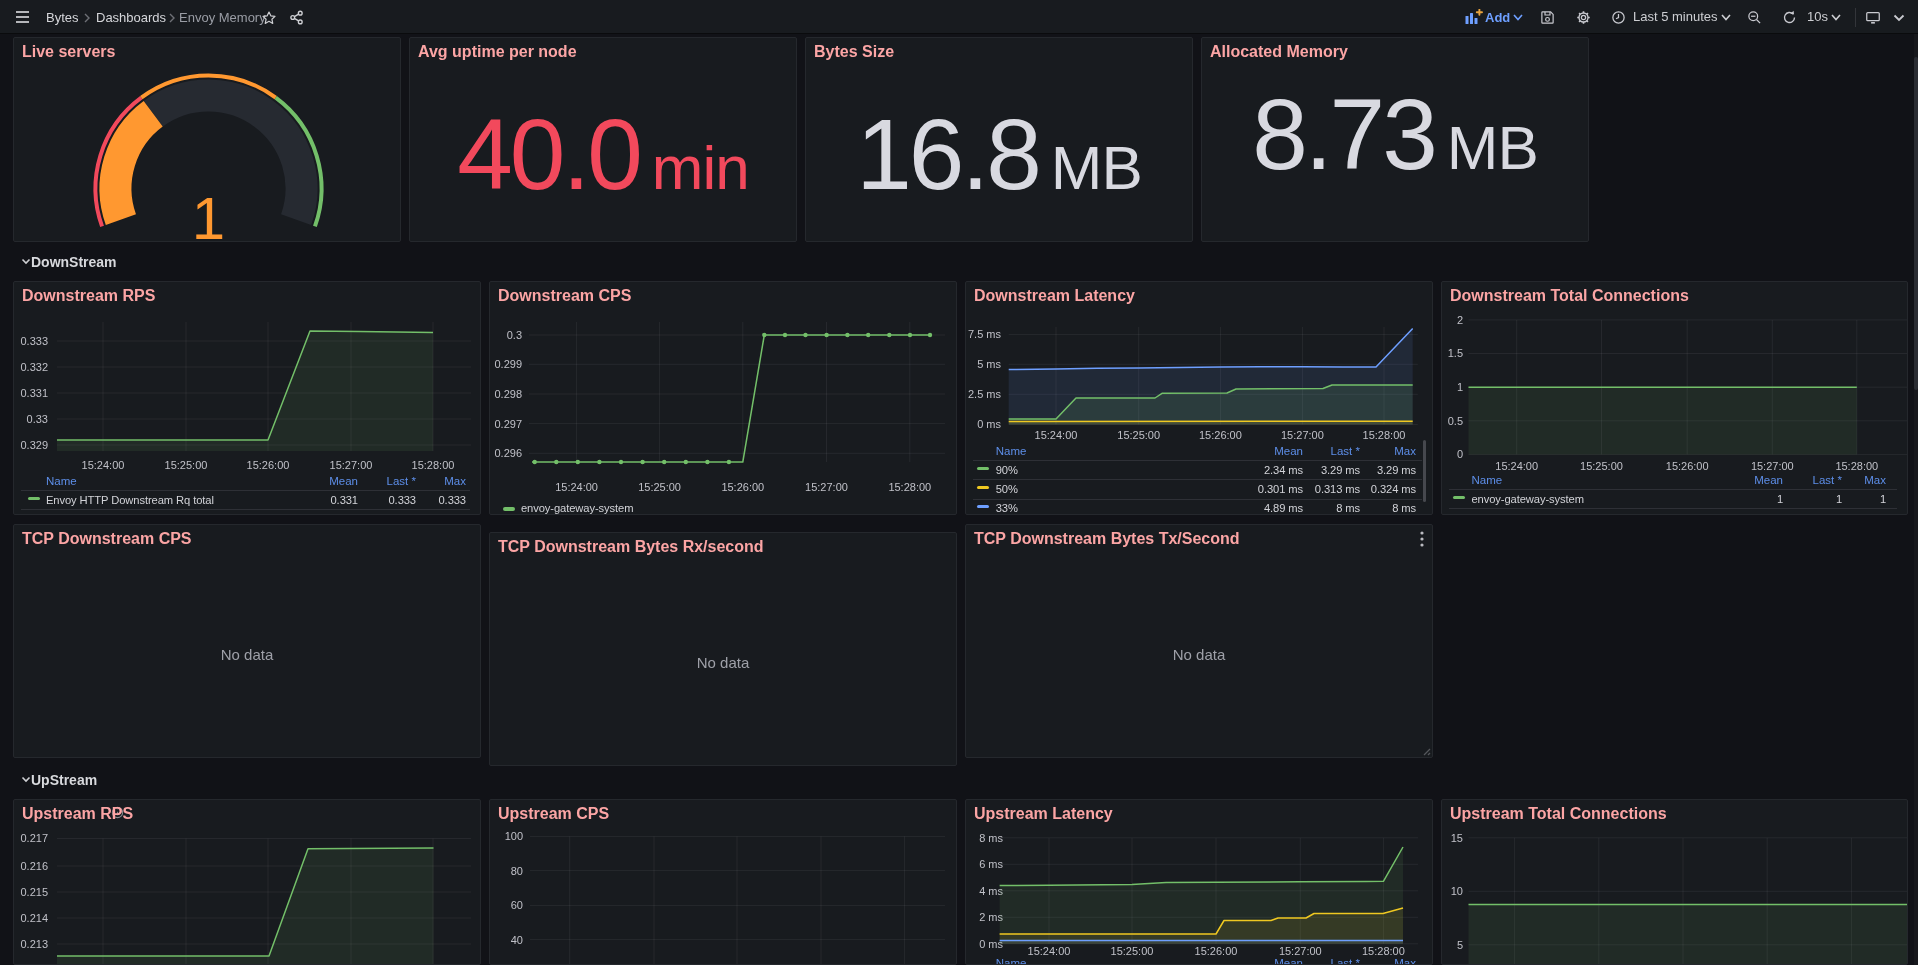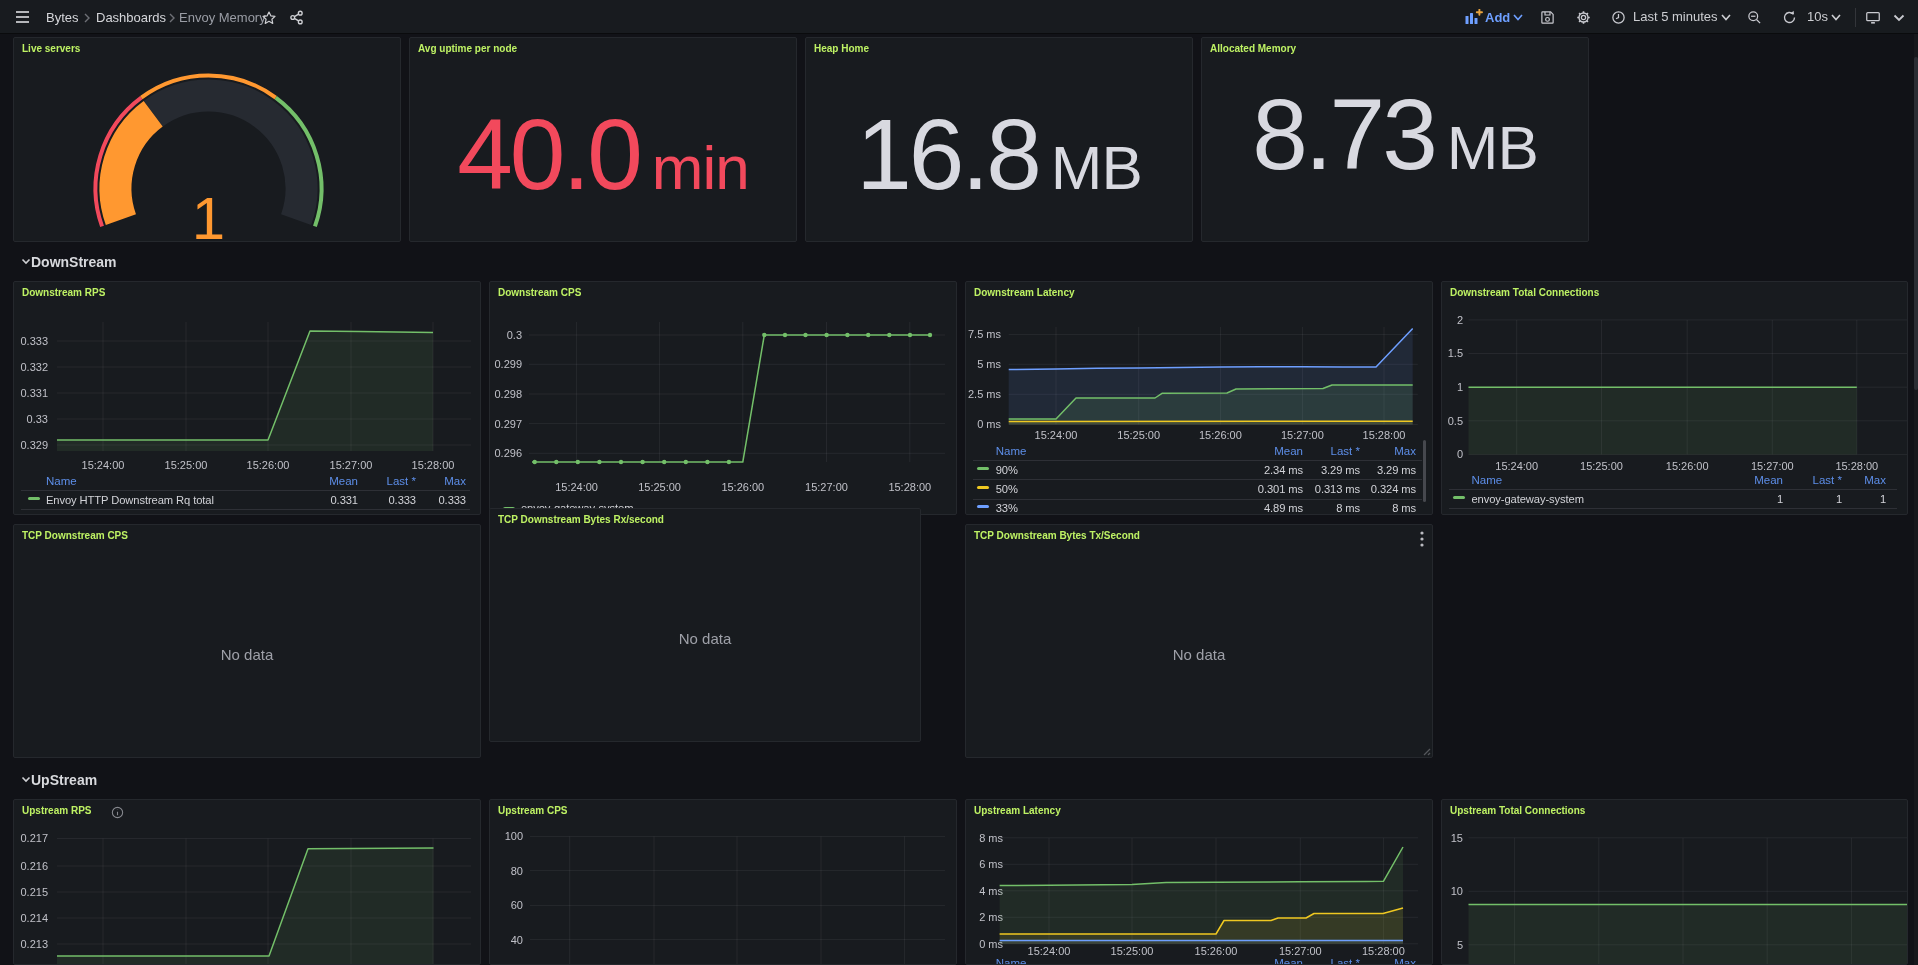--- a/index.html
+++ b/index.html
@@ -1,15 +1,15 @@
 <!DOCTYPE html>
 <html><head><meta charset="utf-8"><style>
 html,body{margin:0;padding:0;width:1918px;height:965px;background:#111217;overflow:hidden;font-family:"Liberation Sans",sans-serif;}
 .panel{position:absolute;background:#181b1f;border:1px solid #25282d;border-radius:2px;box-sizing:border-box;overflow:hidden}
-.ptitle{position:absolute;left:8px;top:5px;font-size:10px;font-weight:700;color:#bef264;white-space:nowrap;z-index:3}
+.ptitle{position:absolute;left:8px;top:5px;font-size:16px;font-weight:700;color:#fca5a5;white-space:nowrap;z-index:3}
 .nav{position:absolute;left:0;top:0;width:1918px;height:34px;background:#181b1f;border-bottom:1px solid #0a0b0d;box-sizing:border-box}
 .sechdr{position:absolute;font-size:14px;font-weight:700;color:#d8d9dd;white-space:nowrap}
 svg text{font-family:"Liberation Sans",sans-serif}
 </style></head><body>
 <div class="nav">
     <svg width="18" height="14" viewBox="0 0 18 14" style="position:absolute;left:15px;top:10px">
       <g stroke="#d2d3d7" stroke-width="1.7">
         <line x1="1" y1="2" x2="14" y2="2"></line>
         <line x1="1" y1="7" x2="14" y2="7"></line>
         <line x1="1" y1="12" x2="14" y2="12"></line>
@@ -119,21 +119,21 @@
       <path d="M 139.18 75.74 A 93 93 0 0 1 282.11 181.70" fill="none" stroke="#262a31" stroke-width="32" stroke-linecap="butt"></path>
       <path d="M 106.89 181.70 A 93 93 0 0 1 139.18 75.74" fill="none" stroke="#ff9830" stroke-width="32" stroke-linecap="butt"></path>
       <text x="194.5" y="201" font-size="60" fill="#ff9830" text-anchor="middle" font-weight="500">1</text>
     </svg>
   </div>
 <div class="panel" style="left:409px;top:37px;width:388px;height:205px">
     <div class="ptitle">Avg uptime per node</div>
     <div style="position:absolute;left:0;right:0;top:66px;line-height:100px;text-align:center;color:#f2495c;white-space:nowrap"><span style="font-size:100px;font-weight:500;letter-spacing:-3px">40.0</span><span style="font-size:62px;font-weight:500;margin-left:12px;letter-spacing:-1px">min</span></div>
   </div>
 <div class="panel" style="left:805px;top:37px;width:388px;height:205px">
-    <div class="ptitle">Heap Home</div>
+    <div class="ptitle">Bytes Size</div>
     <div style="position:absolute;left:0;right:0;top:66px;line-height:100px;text-align:center;color:#d8d9e0;white-space:nowrap"><span style="font-size:100px;font-weight:500;letter-spacing:-3px">16.8</span><span style="font-size:62px;font-weight:500;margin-left:12px;letter-spacing:-1px">MB</span></div>
   </div>
 <div class="panel" style="left:1201px;top:37px;width:388px;height:205px">
     <div class="ptitle">Allocated Memory</div>
     <div style="position:absolute;left:0;right:0;top:66px;line-height:60px;text-align:center;color:#d8d9e0;white-space:nowrap"><span style="font-size:100px;font-weight:500;letter-spacing:-3px">8.73</span><span style="font-size:62px;font-weight:500;margin-left:12px;letter-spacing:-1px">MB</span></div>
   </div>
 <svg width="10" height="7" viewBox="0 0 10 7" style="position:absolute;left:21px;top:258px">
     <polyline points="1.5,1.5 5,5 8.5,1.5" fill="none" stroke="#cfd0d4" stroke-width="1.6"></polyline>
   </svg>
 <div class="sechdr" style="left:31px;top:254px">DownStream</div>
@@ -309,21 +309,21 @@
     <div style="position:absolute;left:11.0px;top:213.8px;width:12px;height:3.5px;border-radius:2px;background:#73bf69"></div>
     <div style="position:absolute;left:29.5px;top:210.8px;font-size:11.2px;letter-spacing:-0.1px;color:#d2d3d8">envoy-gateway-system</div>
     <div style="position:absolute;right:124px;top:210.8px;font-size:11.2px;letter-spacing:-0.1px;color:#d2d3d8">1</div>
     <div style="position:absolute;right:65px;top:210.8px;font-size:11.2px;letter-spacing:-0.1px;color:#d2d3d8">1</div>
     <div style="position:absolute;right:21px;top:210.8px;font-size:11.2px;letter-spacing:-0.1px;color:#d2d3d8">1</div>
   </div>
 <div class="panel" style="left:13px;top:524px;width:468px;height:234px">
     <div class="ptitle">TCP Downstream CPS</div>
     <div style="position:absolute;left:0;right:0;top:121px;text-align:center;font-size:15px;color:#9ea0a8">No data</div>
   </div>
-<div class="panel" style="left:489px;top:508px;width:432px;height:234px">
+<div class="panel" style="left:489px;top:532px;width:468px;height:234px">
     <div class="ptitle">TCP Downstream Bytes Rx/second</div>
     <div style="position:absolute;left:0;right:0;top:121px;text-align:center;font-size:15px;color:#9ea0a8">No data</div>
   </div>
 <div class="panel" style="left:965px;top:524px;width:468px;height:234px">
     <div class="ptitle">TCP Downstream Bytes Tx/Second</div>
     <div style="position:absolute;left:0;right:0;top:121px;text-align:center;font-size:15px;color:#9ea0a8">No data</div>
     <svg width="4" height="16" viewBox="0 0 4 16" style="position:absolute;right:8px;top:6px">
       <g fill="#babbc0">
         <circle cx="2" cy="2" r="1.6"></circle>
         <circle cx="2" cy="8" r="1.6"></circle>

